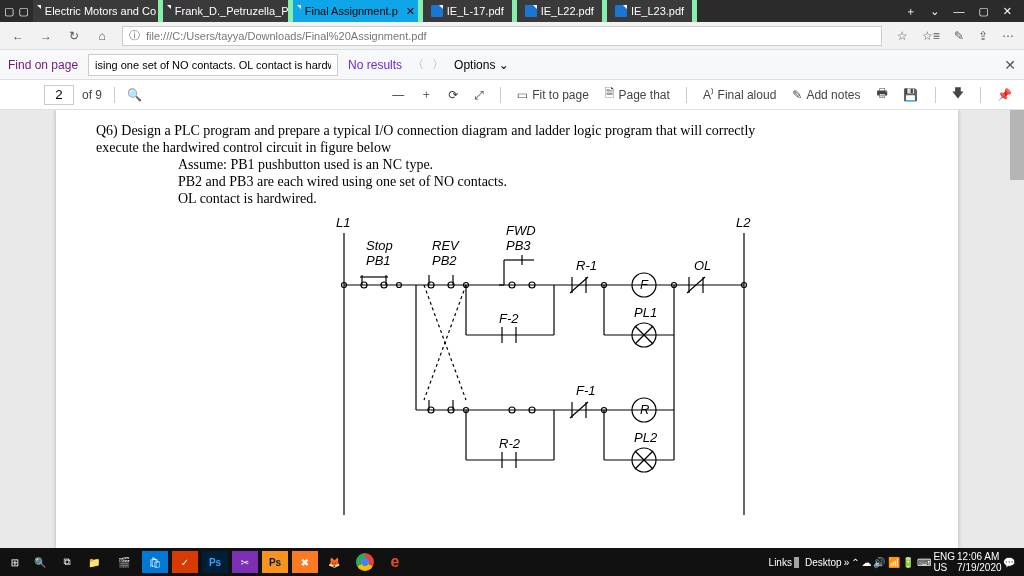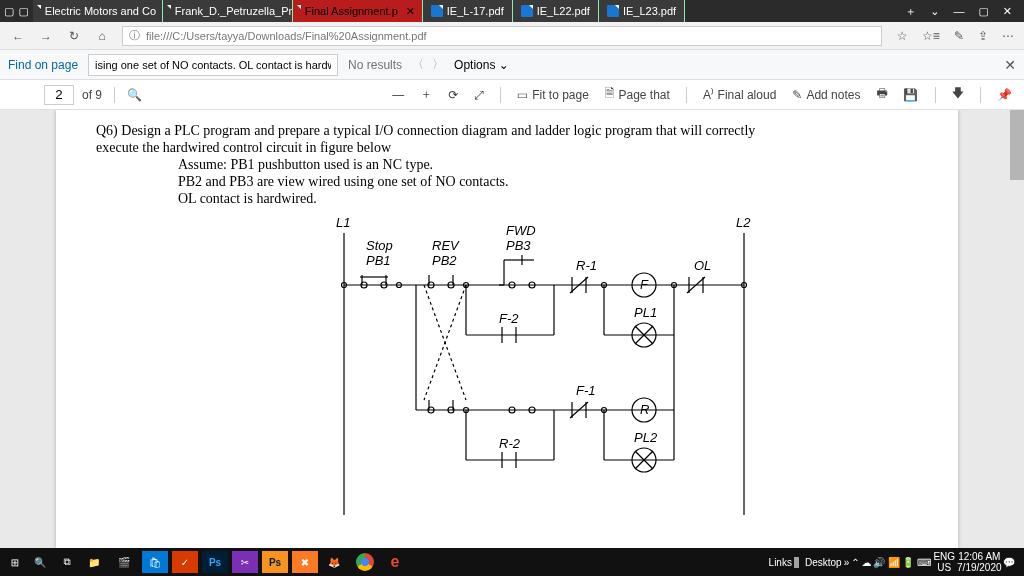--- a/index.html
+++ b/index.html
@@ -18,26 +18,26 @@
     background: #2b2b2b;
     display: flex;
     align-items: stretch;
     color: #fff;
     font-size: 11px;
   }
   .tab-bar .tab-icon-group { display:flex; align-items:center; padding:0 4px; gap:4px; }
   .tab {
     display: flex; align-items: center;
     padding: 0 8px; gap:4px;
-    border-right: 1px solid #86efac;
+    border-right: 5px solid #86efac;
     background: #3a3a3a;
     white-space: nowrap; overflow:hidden;
     max-width: 130px;
   }
-  .tab.active { background: #b91c1c; color:#000;justify-content:space-between; }
+  .tab.active { background: #0ea5e9; color:#000;justify-content:space-between; }
   .tab .pdf-ico { width:12px; height:12px; background:#1976d2; display:inline-block; border-radius:1px; position:relative;}
   .tab .pdf-ico:after{content:"";position:absolute;right:0;top:0;border-left:4px solid transparent;border-top:4px solid #fff;}
   .tab .close { margin-left:4px; }
   .tab-bar .right-controls { margin-left:auto; display:flex; align-items:center; gap:14px; padding:0 12px; color:#fff;}
 
   
   .addr-bar {
     height: 28px;
     background: #f2f2f2;
     display: flex;
@@ -73,22 +73,22 @@
     gap: 10px;
     font-size: 12px;
   }
   .find-input {
     height: 22px;
     width: 250px;
     border: 1px solid #ccc;
     padding: 0 6px;
     font-size: 11px;
   }
-  .find-label { color:#0369a1; }
-  .no-results { color:#737373; }
+  .find-label { color:#701a75; }
+  .no-results { color:#6d28d9; }
   .find-nav { color:#999; display:flex; gap:8px;}
   .close-find { margin-left:auto; font-size:14px; color:#555;}
 
   
   .pdf-toolbar {
     height: 30px;
     background:#fff;
     border-bottom: 1px solid #e0e0e0;
     display:flex;
     align-items:center;
@@ -161,21 +161,21 @@
   .app.blue{background:#0078d4;}
   .app.red{background:#d83b01;}
   .app.snip{background:#7b2fb5;}
   .app.xampp{background:#fb7a24;}
   .app.ps{background:#001e36;color:#31a8ff;font-weight:bold;}
   .app.ps2{background:#f7931e;font-weight:bold;color:#001e36;}
   .app.chrome{background:radial-gradient(circle,#4285f4 30%,transparent 31%),conic-gradient(#ea4335 0 120deg,#fbbc05 120deg 240deg,#34a853 240deg); border-radius:50%;width:18px;height:18px;margin:2px 4px;}
   .app.edge{color:#e34c26;font-size:16px;font-weight:bold;}
   .tray { margin-left:auto; display:flex; align-items:center; gap:2px; padding-right:4px;}
   .tray .box{border-left:5px solid #a3a3a3;padding-left:6px;}
-  .clock { line-height:1.1; text-align:center; font-size:10px;}
+  .clock { line-height:1.1; text-align:left; font-size:10px;}
 </style>
 </head>
 <body>
 
 <div class="tab-bar">
   <div class="tab-icon-group">
     <span>▢</span>
     <span>▢</span>
   </div>
   <div class="tab">
@@ -266,21 +266,21 @@
   <span class="tb-btn">📌</span>
 </div>
 
 <div class="doc-area">
   <div class="page">
 
     <div class="q-text">
       <span>Q6) Design a PLC program and prepare a typical I/O connection diagram and ladder logic program that will correctly</span><br>
       <span>execute the hardwired control circuit in figure below</span><br>
       <span class="indent">Assume: PB1 pushbutton used is an NC type.</span>
-      <span class="indent">PB2 and PB3 are view wired using one set of NO contacts.</span>
+      <span class="indent">PB2 and PB3 are each wired using one set of NO contacts.</span>
       <span class="indent">OL contact is hardwired.</span>
     </div>
 
     <div class="diagram">
       <svg viewBox="0 0 440 315" width="440" height="315">
 
         <line x1="20" y1="18" x2="20" y2="300"></line>
         <line x1="420" y1="18" x2="420" y2="300"></line>
         <text x="12" y="12">L1</text>
         <text x="412" y="12">L2</text>

